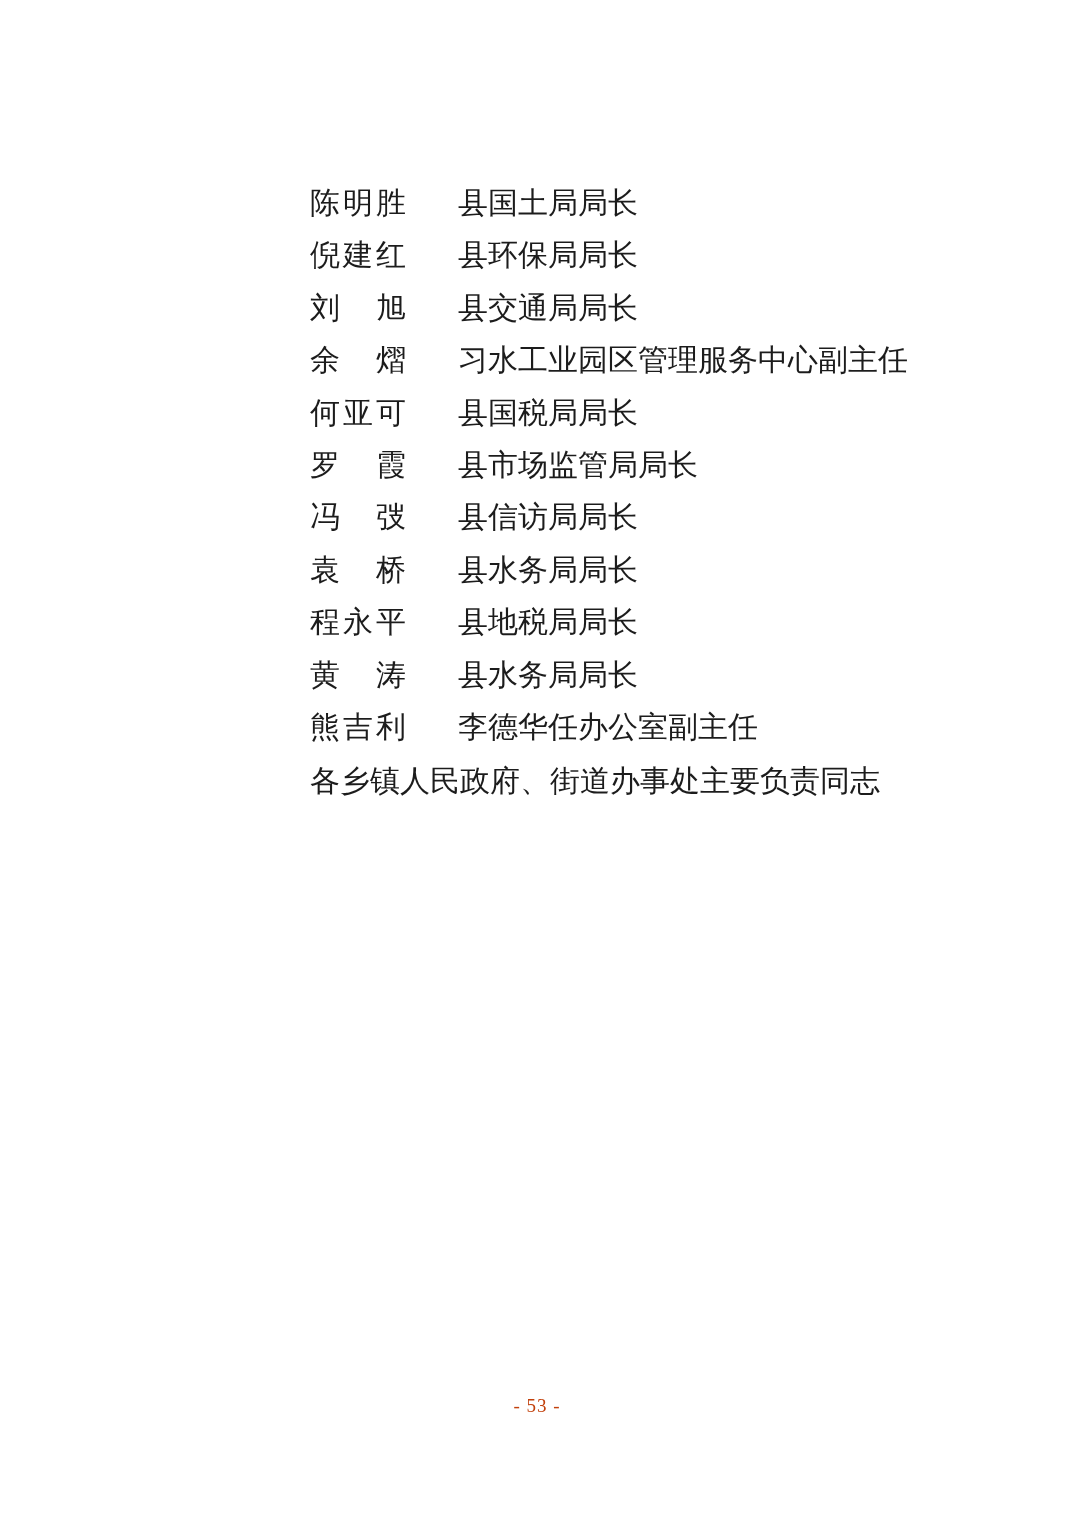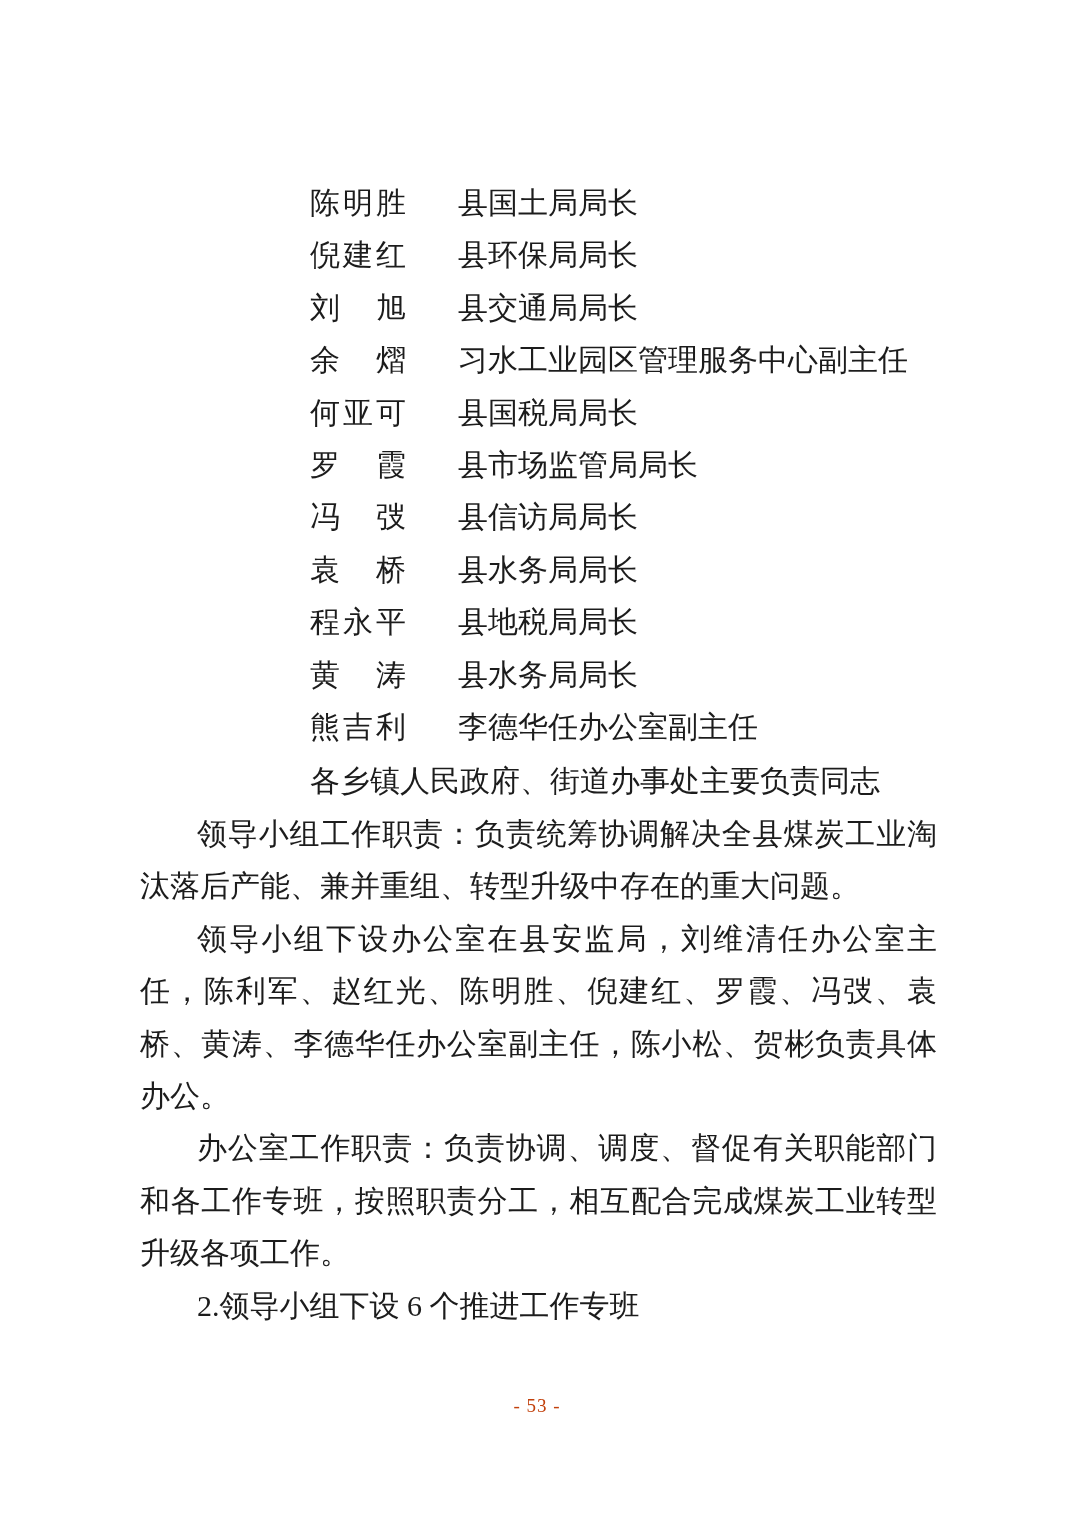--- a/index.html
+++ b/index.html
@@ -110,27 +110,17 @@
           <span class="member-name">黄涛</span><span class="member-title">县水务局局长</span>
         </div>
 
         <div class="member-row">
           <span class="member-name">熊吉利</span><span class="member-title">李德华任办公室副主任</span>
         </div>
       </div>
 
     <div class="member-note">各乡镇人民政府、街道办事处主要负责同志</div>
 
-    <div>
-
-        <p class="body-paragraph">领导小组工作职责：负责统筹协调解决全县煤炭工业淘汰落后产能、兼并重组、转型升级中存在的重大问题。</p>
-
-        <p class="body-paragraph">领导小组下设办公室在县安监局，刘维清任办公室主任，陈利军、赵红光、陈明胜、倪建红、罗霞、冯弢、袁桥、黄涛、李德华任办公室副主任，陈小松、贺彬负责具体办公。</p>
-
-        <p class="body-paragraph">办公室工作职责：负责协调、调度、督促有关职能部门和各工作专班，按照职责分工，相互配合完成煤炭工业转型升级各项工作。</p>
-
-        <p class="body-paragraph">2.领导小组下设 6 个推进工作专班</p>
-      </div>
 
   </div>
 
   <div class="page-number">- 53 -</div>
 </div>
 
 </body></html>

